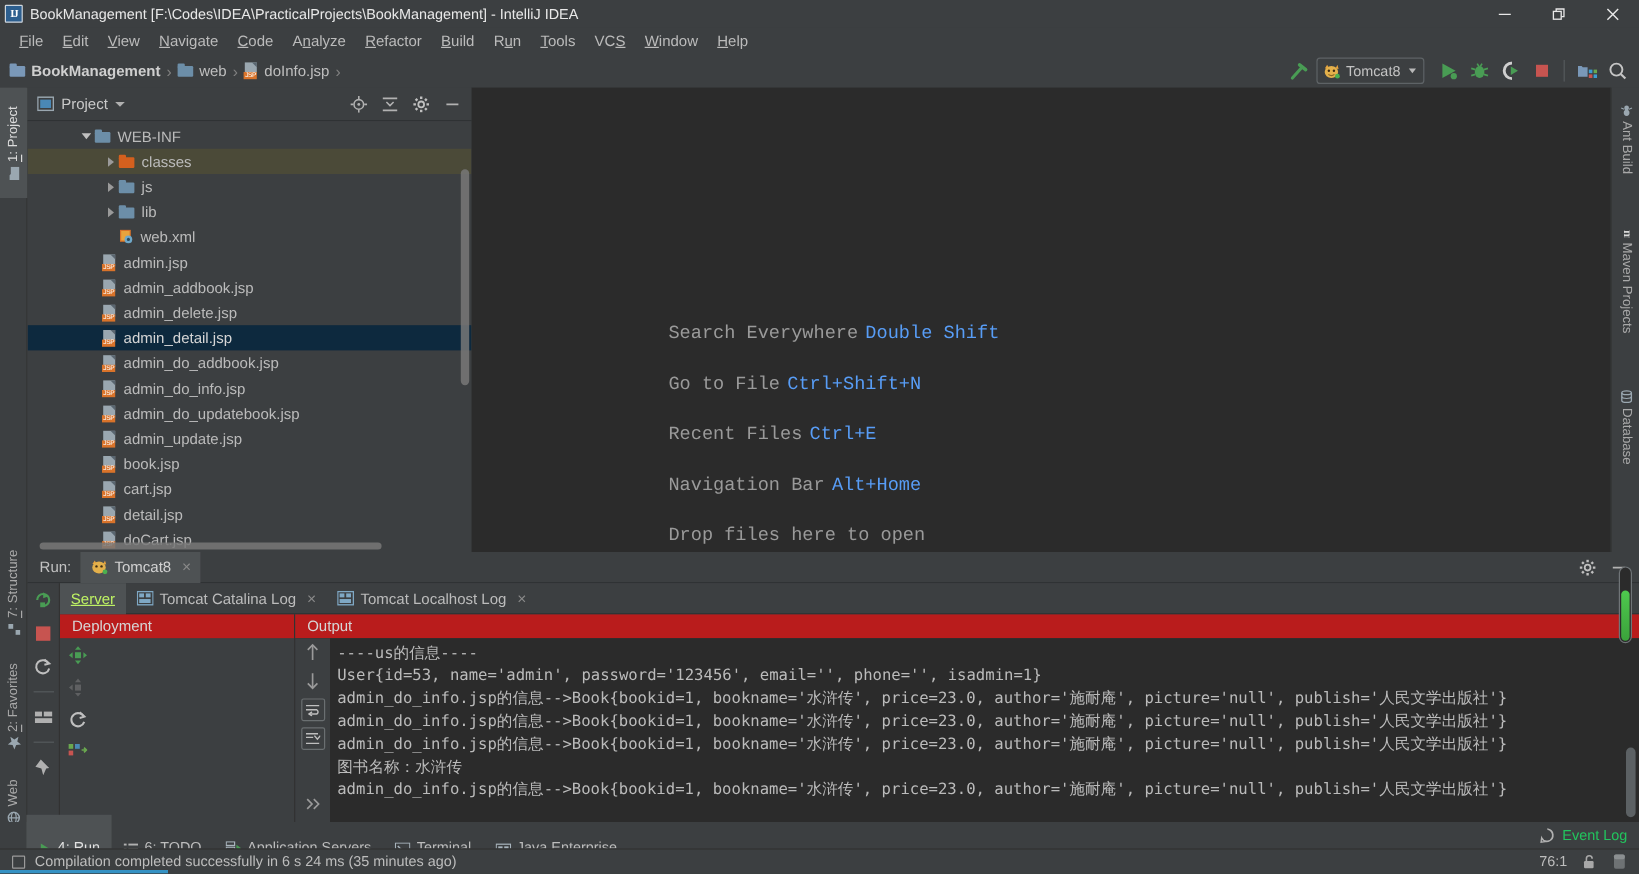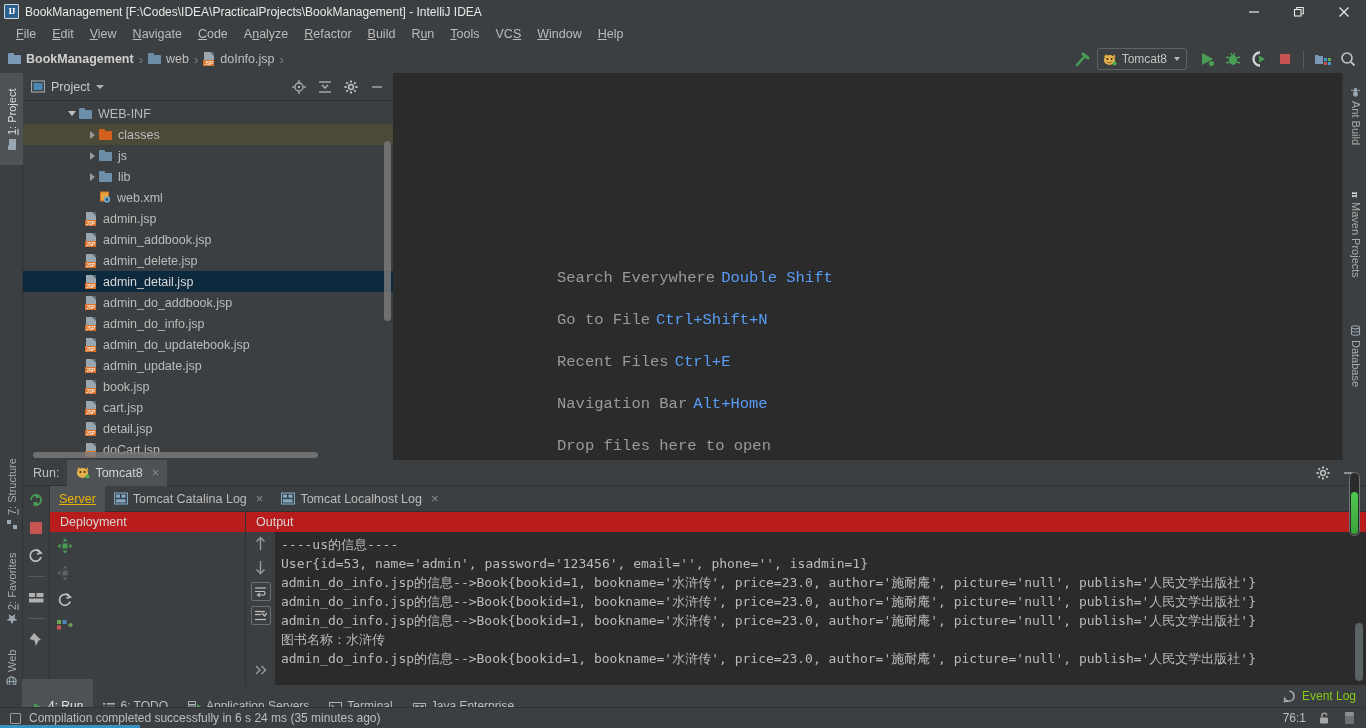--- a/index.html
+++ b/index.html
@@ -171,21 +171,21 @@
 
   .run-content { flex: 1; position: relative; }
   .subtabs {
     height: 26px; display: flex; align-items: center; background: #3c3f41;
     border-bottom: 1px solid #2f3234;
   }
   .subtab {
     height: 26px; display: flex; align-items: center; gap: 5px; padding: 0 9px;
     font-size: 12.5px; color: #bcbcbc;
   }
-  .subtab.active { background: #4e5254; color: #eab308; text-decoration: underline; }
+  .subtab.active { background: #4e5254; color: #bef264; text-decoration: underline; }
   .panes { position: absolute; top: 26px; left: 0; right: 0; bottom: 0; display: flex; }
 
   .deploy-pane { width: 196px; display: flex; flex-direction: column; border-right: 1px solid #323232;}
   .pane-hdr {
     height: 20px; background: #b91c1c; display: flex; align-items: center;
     font-size: 12.5px; color: #d6d6d6; padding-left: 10px;
   }
   .deploy-inner { flex: 1; display: flex; background: #3c3f41; position: relative;}
   .deploy-tools { width: 29px; display:flex;flex-direction:column;align-items:center;padding-top:5px;gap:10px;}
   .deploy-list { flex: 1; padding-top: 3px; position: relative; }
@@ -216,21 +216,21 @@
     background: linear-gradient(180deg,#4ec94e,#3ba23b); border-radius:5px; display:block;}
 
   
   .bottom-tabs {
     position: absolute; left: 0; top: 685px; width: 1366px; height: 22px;
     background: #3c3f41; display: flex; align-items: center; padding-left: 22px;
   }
   .btab { height: 34px; display:flex;align-items:flex-end;gap:5px;padding:0 10px;font-size:12px;color:#bdbdbd;}
   .btab.active { background: #4e5254; color: #e2e2e2; }
   .btab u { text-decoration: underline; }
-  .bottom-right { margin-left: auto; display:flex;align-items:center;gap:6px;padding-right:10px;font-size:12px;color:#84cc16;}
+  .bottom-right { margin-left: auto; display:flex;align-items:center;gap:6px;padding-right:10px;font-size:12px;color:#22c55e;}
 
   
   .statusbar {
     position: absolute; left: 0; top: 707px; width: 1366px; height: 21px;
     background: #3c3f41; display: flex; align-items: center; padding-left: 10px;
     border-top: 1px solid #323232;
   }
   .status-text { font-size: 12px; color: #bdbdbd; margin-left: 8px; }
   .status-right { margin-left: auto; display:flex;align-items:center;gap:12px;padding-right:10px;font-size:12px;color:#bdbdbd;}
   .blue-strip { position:absolute; left:0; bottom:0; width:140px; height:3px; background:#3592c4;}

